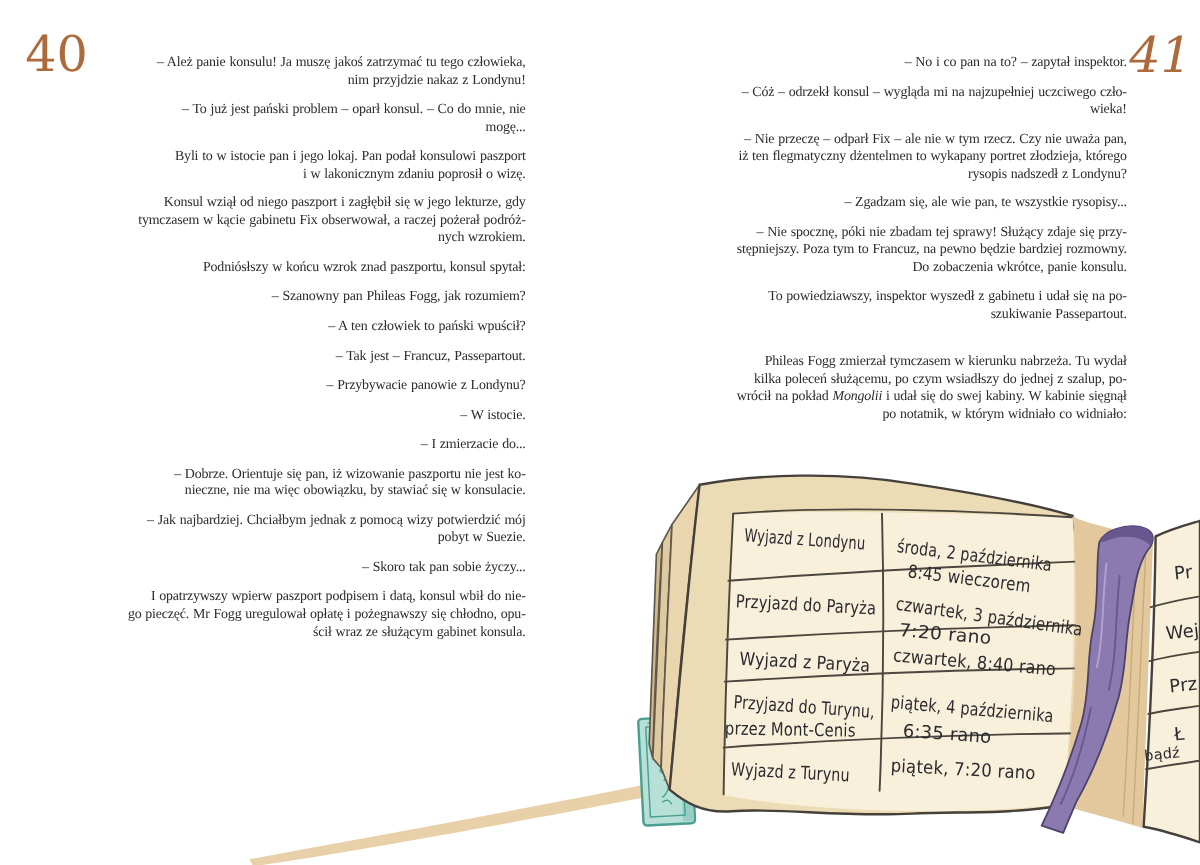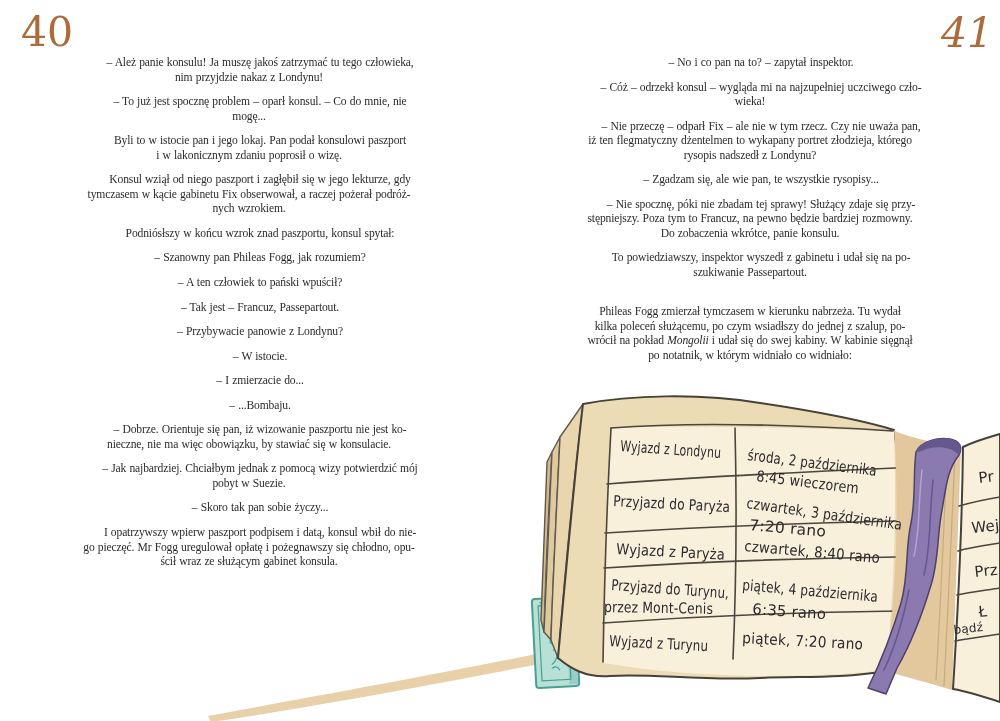--- a/index.html
+++ b/index.html
@@ -2,28 +2,28 @@
 <html lang="pl" style="--page_number: #ad6a3a; --ink: #2b2b2b; --ink_hand: #2b2a30; --notebook_page: #f8f0da; --notebook_edge: #ecdcb6; --notebook_outline: #45413a; --table_line: #4b463e; --gutter: #e2c89c; --ribbon: #8b7ab0; --ribbon_dark: #67578f; --ribbon_light: #b2a4d1; --ticket_fill: #b7e0d7; --ticket_line: #4a9e92; --pencil: #e8d0a9;"><head>
 <meta charset="utf-8">
 <style>
   html,body{margin:0;padding:0;}
   body{
     width:1000px;height:721px;position:relative;background:#ffffff;
     font-family:"Liberation Serif", serif; overflow:hidden;
   }
   .page-number{
     position:absolute; font-family:"DejaVu Serif", serif;
-    font-size:41px; line-height:1; color:var(--page_number,#ad6a3a);
+    font-size:41px; line-height:1; color:var(--page_number,#ad6a3a);margin-top:13px;
   }
   .page-number.pn-left{left:21px;top:12px;}
   .page-number.pn-right{left:941px;top:13px;font-style:italic;text-align:right;}
   .text-column{
-    position:absolute; top:56px; width:378px;
+    position:absolute; top:45px; width:378px;
     font-size:11.6px; line-height:14.55px; letter-spacing:-0.15px; word-spacing:0.5px;
-    color:var(--ink,#2b2b2b); text-align:center;
+    color:var(--ink,#2b2b2b); text-align:right;
   }
   .col-left{left:60px;}
   .col-right{left:561px;}
   .para{margin:0 0 10px 0; text-indent:22px; white-space:pre-line;}
   .para i{}
   .illustration{position:absolute;left:0;top:0;pointer-events:none;}
   
   .outline{fill:none;stroke:var(--notebook_outline,#45413a);stroke-width:2;stroke-linejoin:round;stroke-linecap:round;}
   .tl{fill:none;stroke:var(--table_line,#4b463e);stroke-width:1.6;stroke-linecap:round;}
   .np-edge{fill:var(--notebook_edge,#ecdcb6);}
@@ -46,35 +46,34 @@
 </style>
 </head>
 <body>
 
 <div class="page-number pn-left">40</div>
 <div class="page-number pn-right">41</div>
 
 <div class="text-column col-left">
   <p class="para">– Ależ panie konsulu! Ja muszę jakoś zatrzymać tu tego człowieka,
 nim przyjdzie nakaz z Londynu!</p>
-  <p class="para">– To już jest spocznę problem – oparł konsul. – Co do mnie, nie
+  <p class="para">– To już jest pański problem – oparł konsul. – Co do mnie, nie
 mogę...</p>
   <p class="para">Byli to w istocie pan i jego lokaj. Pan podał konsulowi paszport
 i w lakonicznym zdaniu poprosił o wizę.</p>
   <p class="para">Konsul wziął od niego paszport i zagłębił się w jego lekturze, gdy
 tymczasem w kącie gabinetu Fix obserwował, a raczej pożerał podróż-
 nych wzrokiem.</p>
   <p class="para">Podniósłszy w końcu wzrok znad paszportu, konsul spytał:</p>
   <p class="para">– Szanowny pan Phileas Fogg, jak rozumiem?</p>
   <p class="para">– A ten człowiek to pański wpuścił?</p>
   <p class="para">– Tak jest – Francuz, Passepartout.</p>
   <p class="para">– Przybywacie panowie z Londynu?</p>
   <p class="para">– W istocie.</p>
   <p class="para">– I zmierzacie do...</p>
-  <p class="para">– ...Bombaju.</p>
   <p class="para">– Dobrze. Orientuje się pan, iż wizowanie paszportu nie jest ko-
 nieczne, nie ma więc obowiązku, by stawiać się w konsulacie.</p>
   <p class="para">– Jak najbardziej. Chciałbym jednak z pomocą wizy potwierdzić mój
 pobyt w Suezie.</p>
   <p class="para">– Skoro tak pan sobie życzy...</p>
   <p class="para">I opatrzywszy wpierw paszport podpisem i datą, konsul wbił do nie-
 go pieczęć. Mr Fogg uregulował opłatę i pożegnawszy się chłodno, opu-
 ścił wraz ze służącym gabinet konsula.</p>
 </div>
 

